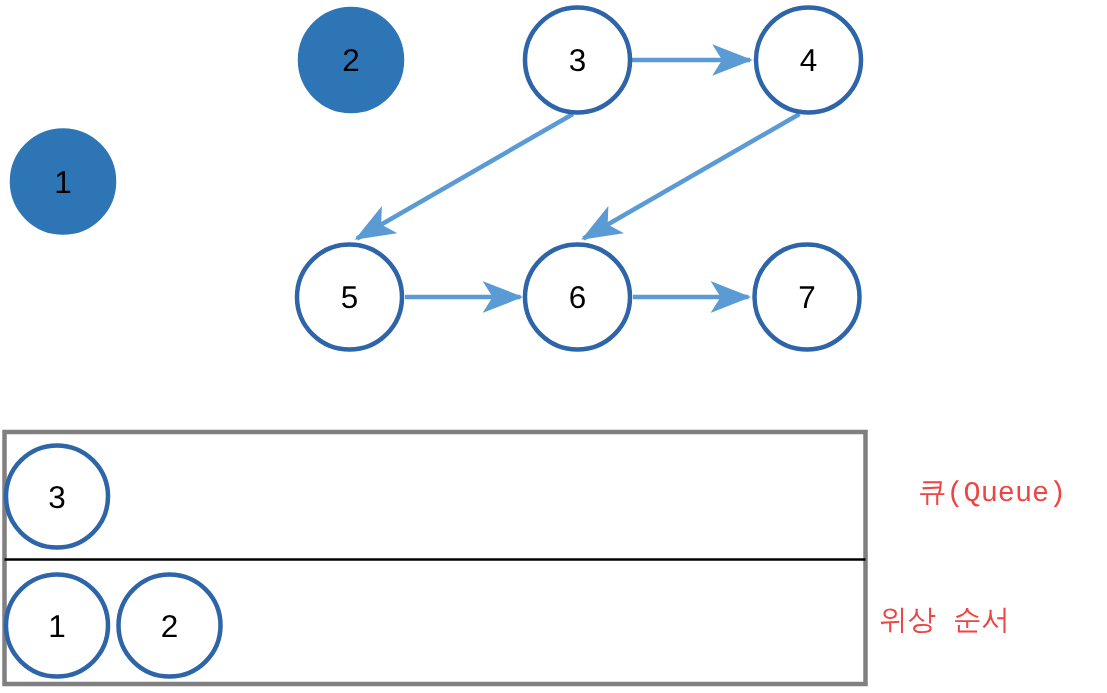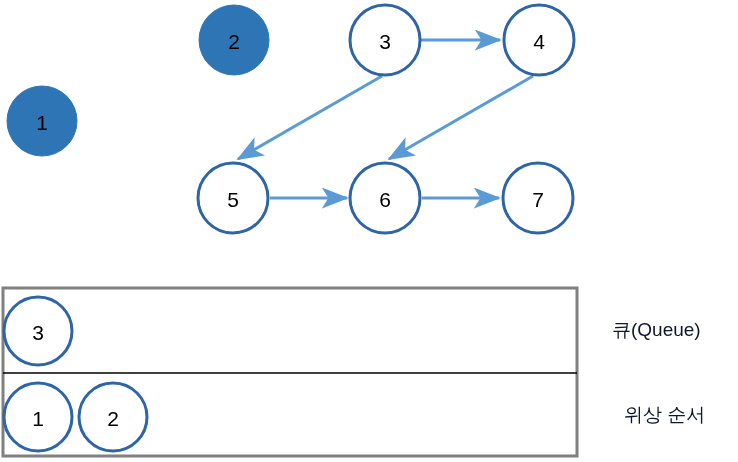--- a/index.html
+++ b/index.html
@@ -31,28 +31,28 @@
   }
   .node-label {
     font-family: "Liberation Sans", "DejaVu Sans", sans-serif;
     font-size: 21px;
     fill: #000000;
     text-anchor: middle;
     dominant-baseline: central;
   }
   .side-label {
     position: absolute;
-    font-family: Liberation Sans, sans-serif;
+    font-family: Liberation Mono, monospace;
     font-size: 19px;
-    color: #0f172a;
+    color: #ef4444;
     white-space: nowrap;
     line-height: 1;
   }
   #queue-label { left: 612px; top: 320px; }
-  #order-label { left: 624px; top: 405px; }
+  #order-label { left: 586px; top: 405px; }
 </style>
 </head>
 <body>
 
 <div id="stage">
 
   <svg id="graph-canvas" viewBox="0 0 738 462">
     <defs>
       <marker id="arrowhead" markerWidth="9" markerHeight="7" refX="8.4" refY="3.5" orient="auto" markerUnits="strokeWidth">
         <path d="M0,0 L9,3.5 L0,7 L2.2,3.5 Z" fill="#5B9BD5"></path>

